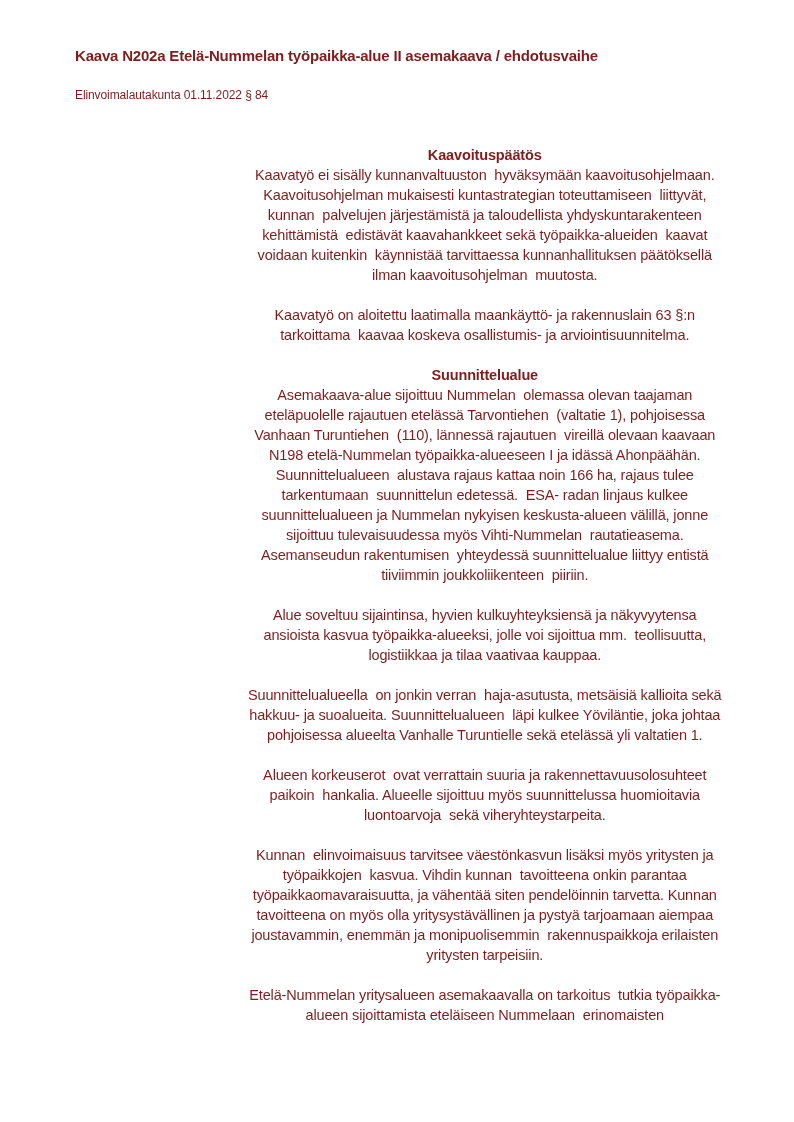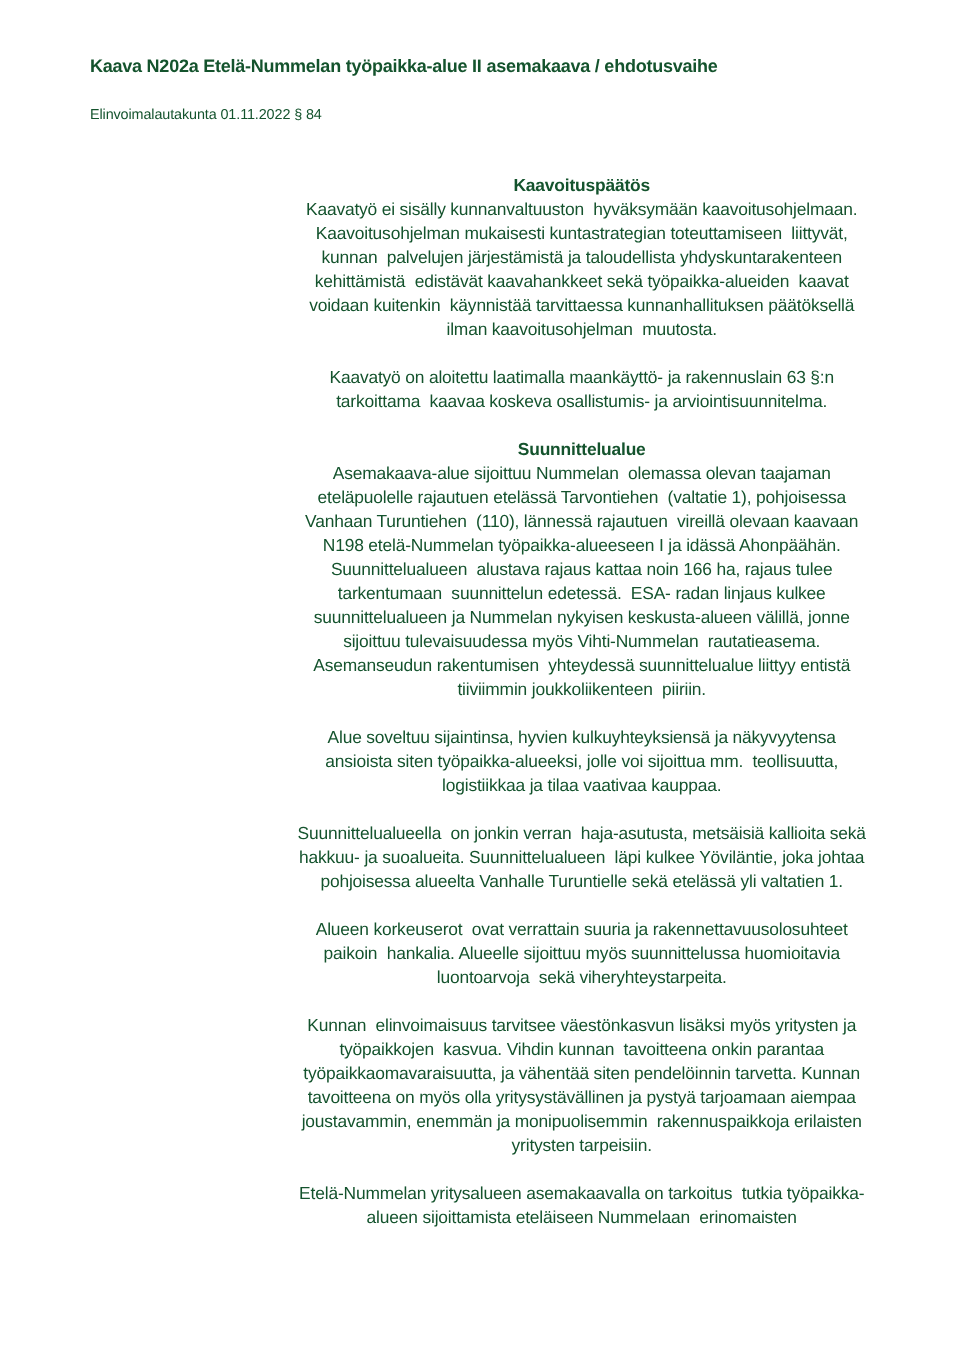--- a/index.html
+++ b/index.html
@@ -3,21 +3,21 @@
 <meta charset="utf-8">
 <style>
   html, body { margin: 0; padding: 0; background: #ffffff; }
   .page {
     position: relative;
     width: 794px;
     height: 1122px;
     background: #ffffff;
     overflow: hidden;
     font-family: "Liberation Sans", sans-serif;
-    color: #14532d;
+    color: #7f1d1d;
   }
   .doc-title {
     position: absolute;
     left: 75px;
     top: 47px;
     margin: 0;
     font-size: 15px;
     font-weight: bold;
     letter-spacing: -0.2px;
     white-space: pre;
@@ -86,21 +86,21 @@
 Suunnittelualueen  alustava rajaus kattaa noin 166 ha, rajaus tulee
 tarkentumaan  suunnittelun edetessä.  ESA- radan linjaus kulkee
 suunnittelualueen ja Nummelan nykyisen keskusta-alueen välillä, jonne
 sijoittuu tulevaisuudessa myös Vihti-Nummelan  rautatieasema.
 Asemanseudun rakentumisen  yhteydessä suunnittelualue liittyy entistä
 tiiviimmin joukkoliikenteen  piiriin.</div>
     </section>
 
     <section class="sec">
       <div class="sec-body">Alue soveltuu sijaintinsa, hyvien kulkuyhteyksiensä ja näkyvyytensa
-ansioista siten työpaikka-alueeksi, jolle voi sijoittua mm.  teollisuutta,
+ansioista kasvua työpaikka-alueeksi, jolle voi sijoittua mm.  teollisuutta,
 logistiikkaa ja tilaa vaativaa kauppaa.</div>
     </section>
 
     <section class="sec">
       <div class="sec-body">Suunnittelualueella  on jonkin verran  haja-asutusta, metsäisiä kallioita sekä
 hakkuu- ja suoalueita. Suunnittelualueen  läpi kulkee Yöviläntie, joka johtaa
 pohjoisessa alueelta Vanhalle Turuntielle sekä etelässä yli valtatien 1.</div>
     </section>
 
     <section class="sec">

